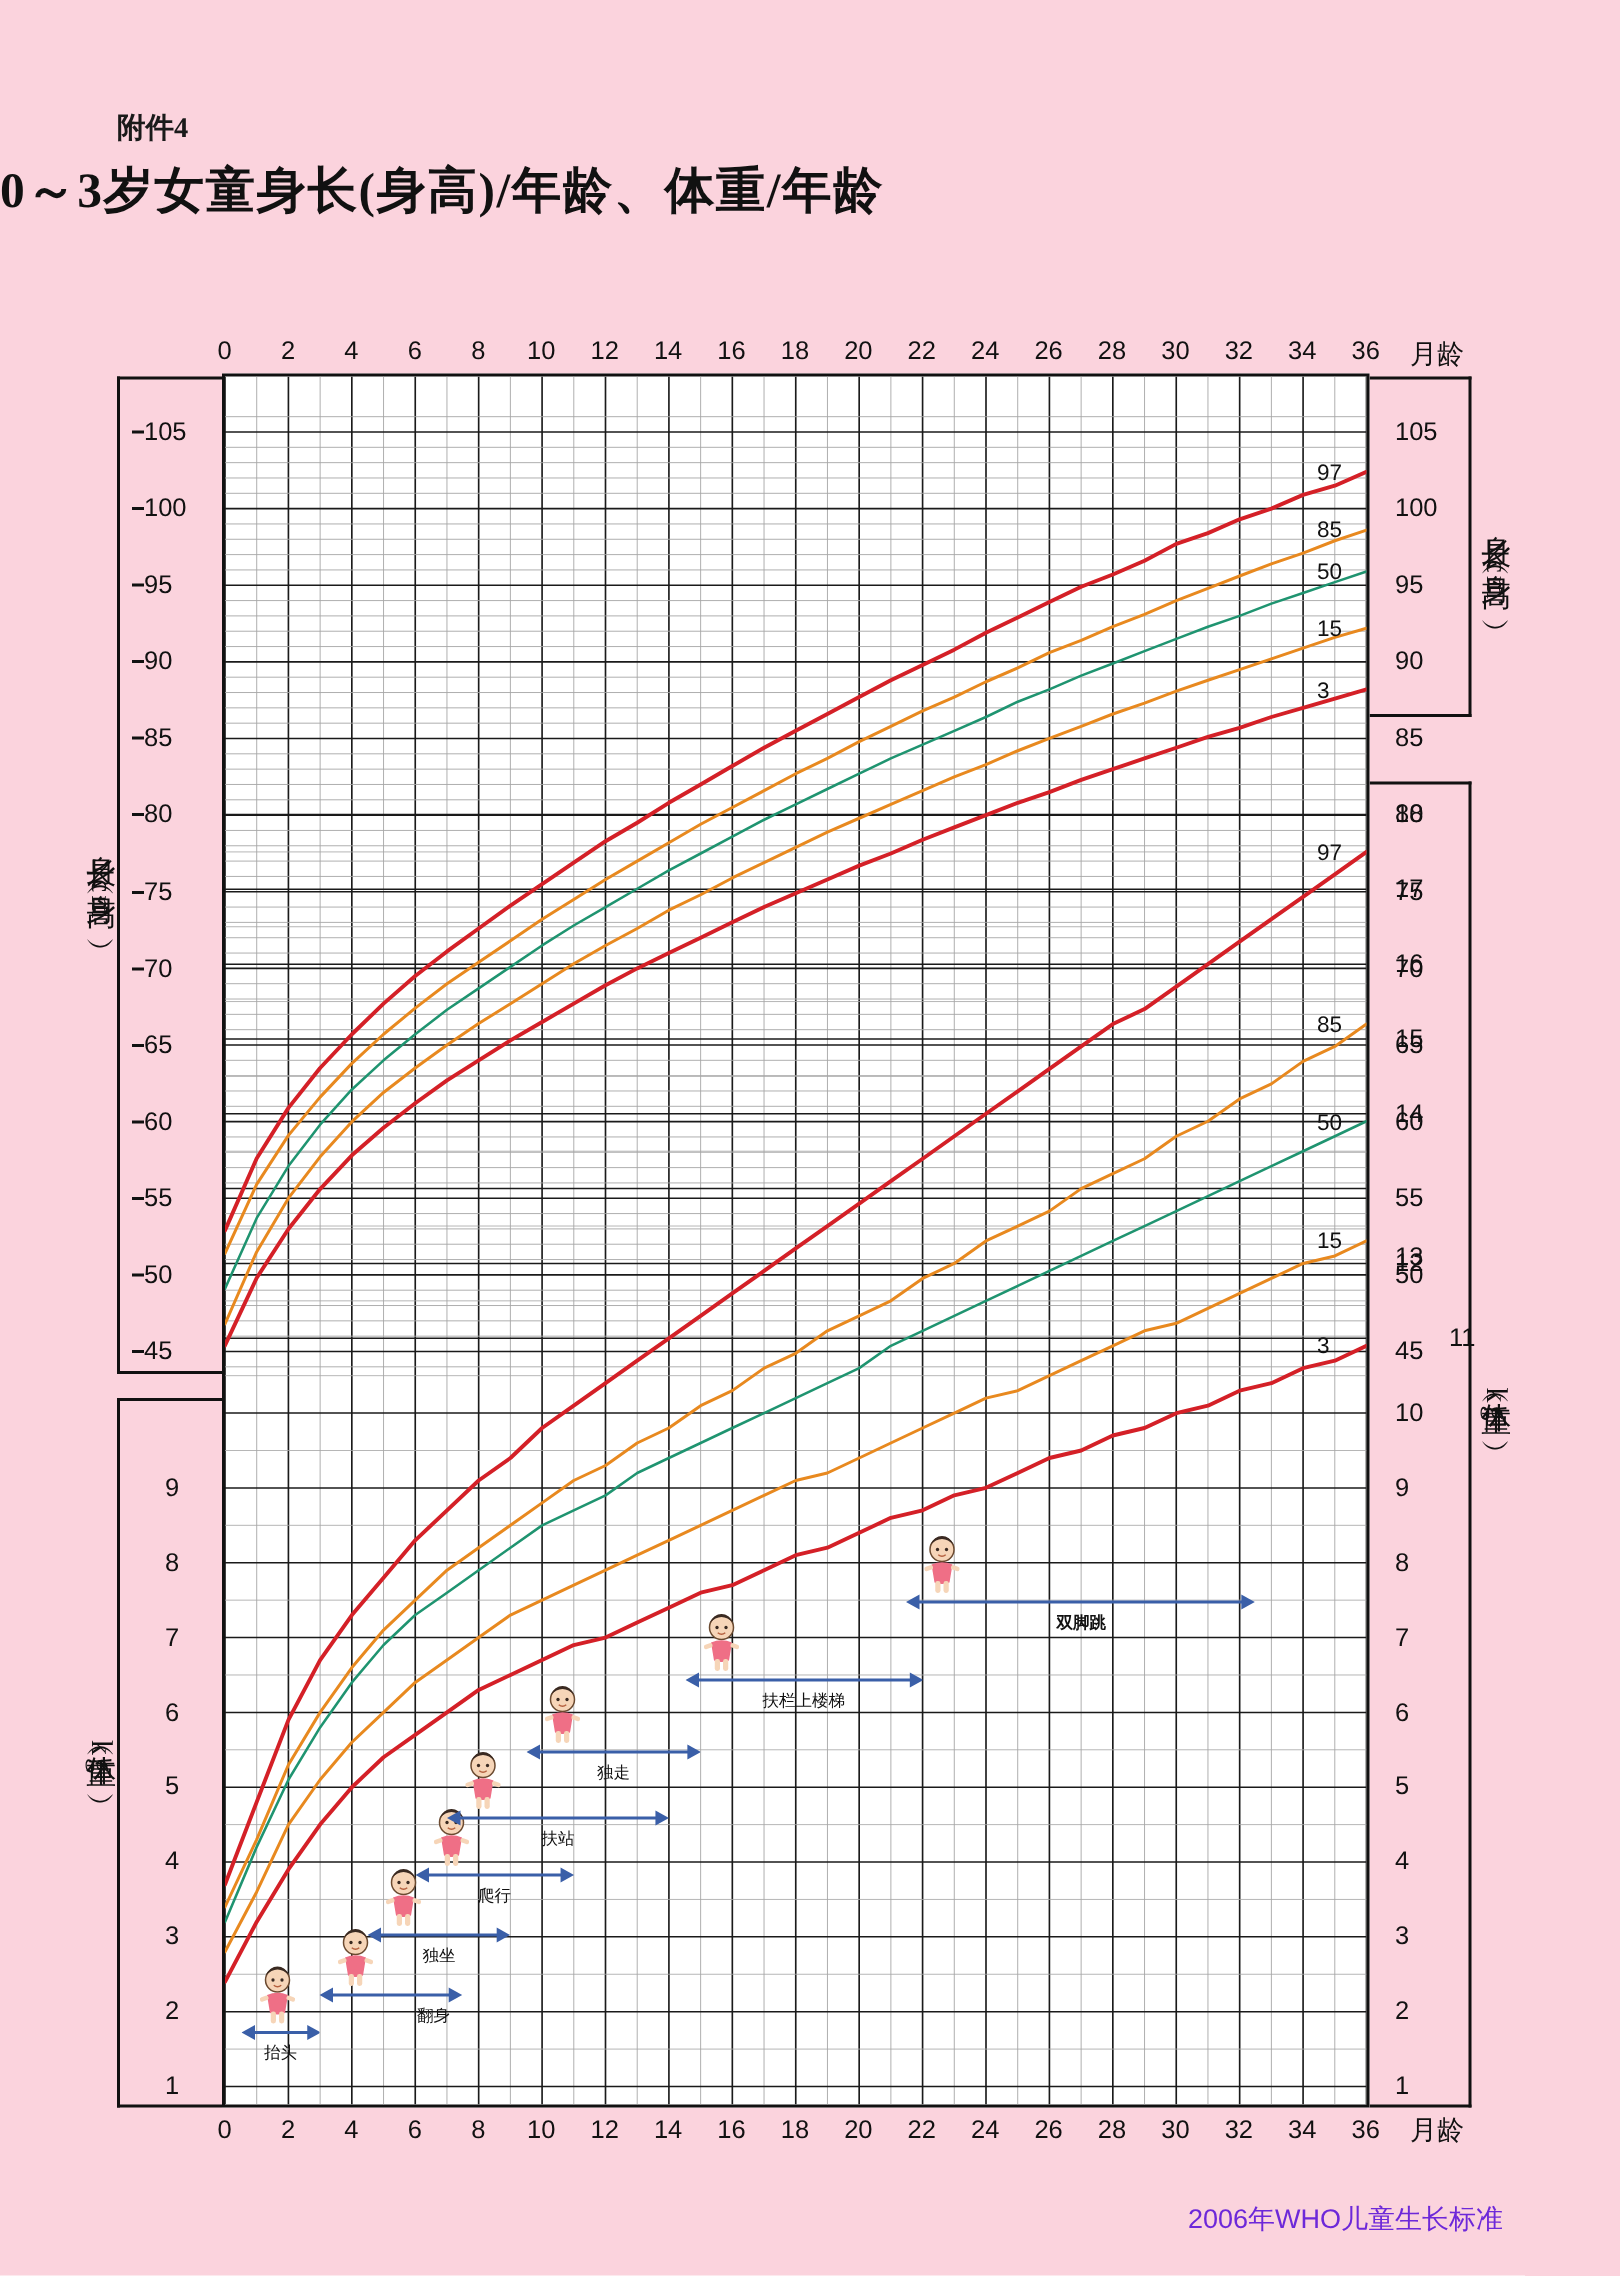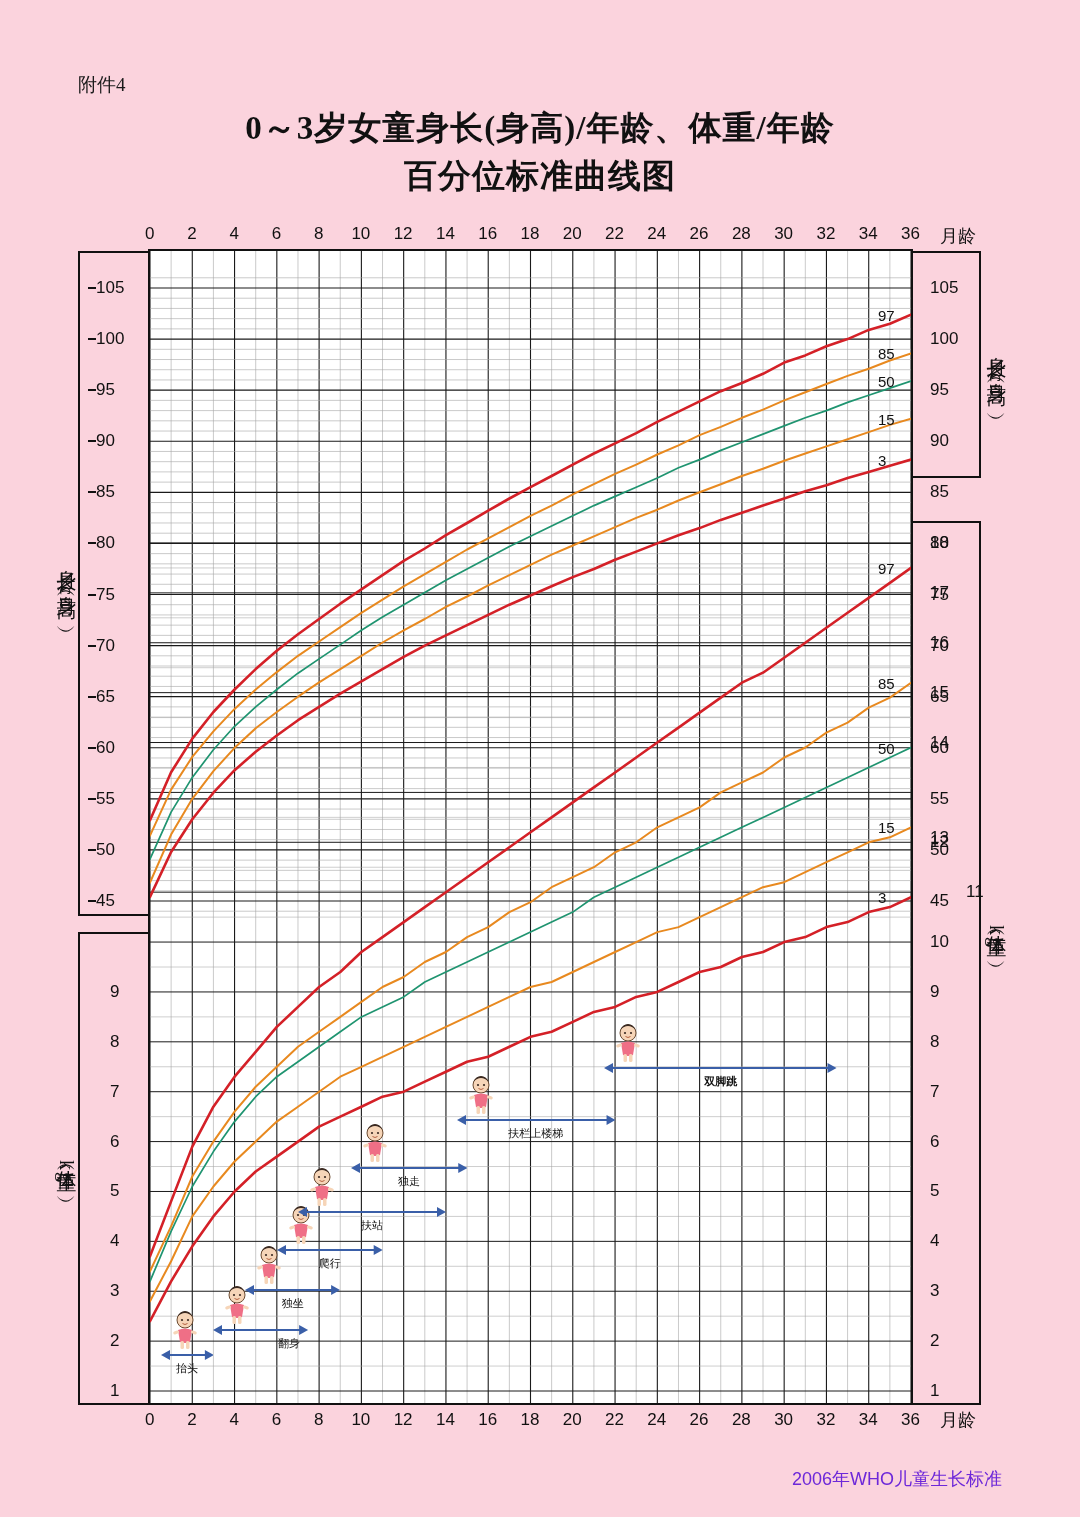--- a/index.html
+++ b/index.html
@@ -5,26 +5,25 @@
   html,body{margin:0;padding:0;}
   body{
     width:1080px;height:1517px;
     background:#fbd3dd;
     font-family:"Liberation Sans", sans-serif;
     position:relative;
     overflow:hidden;
   }
   .attachment{
     position:absolute;left:78px;top:72px;
-    font-size:19px;font-weight:normal;color:#1a1a1a;
+    font-size:19px;font-weight:bold;color:#1a1a1a;
     font-family:"Liberation Serif", serif;
   }
   .title{
     position:absolute;left:0;top:104px;width:1080px;
-    text-align:center;
     font-family:"Liberation Serif", serif;
     font-weight:bold;color:#111;
     font-size:33px;line-height:48px;
     letter-spacing:1px;
   }
   .title div{white-space:nowrap;}
 
   
   #plot{
     position:absolute;
@@ -78,21 +77,20 @@
   }
   .baby{position:absolute;}
 </style>
 </head>
 <body>
 
 <div class="attachment">附件4</div>
 
 <div class="title">
   <div>0～3岁女童身长(身高)/年龄、体重/年龄</div>
-  <div>百分位标准曲线图</div>
 </div>
 
 <div class="monthtag" style="left:940px;top:224px;">月龄</div>
 <div class="monthtag" style="left:940px;top:1408px;">月龄</div>
 
 <div class="sidebox" style="left:78px;top:251px;width:70px;height:665px;border-right:none;"></div>
 <div class="vlabel" style="left:54px;top:470px;height:230px;">身长／身高（cm）</div>
 
 <div class="sidebox" style="left:78px;top:932px;width:70px;height:473px;border-right:none;"></div>
 <div class="vlabel" style="left:54px;top:1095px;height:150px;">体重（kg）</div>

